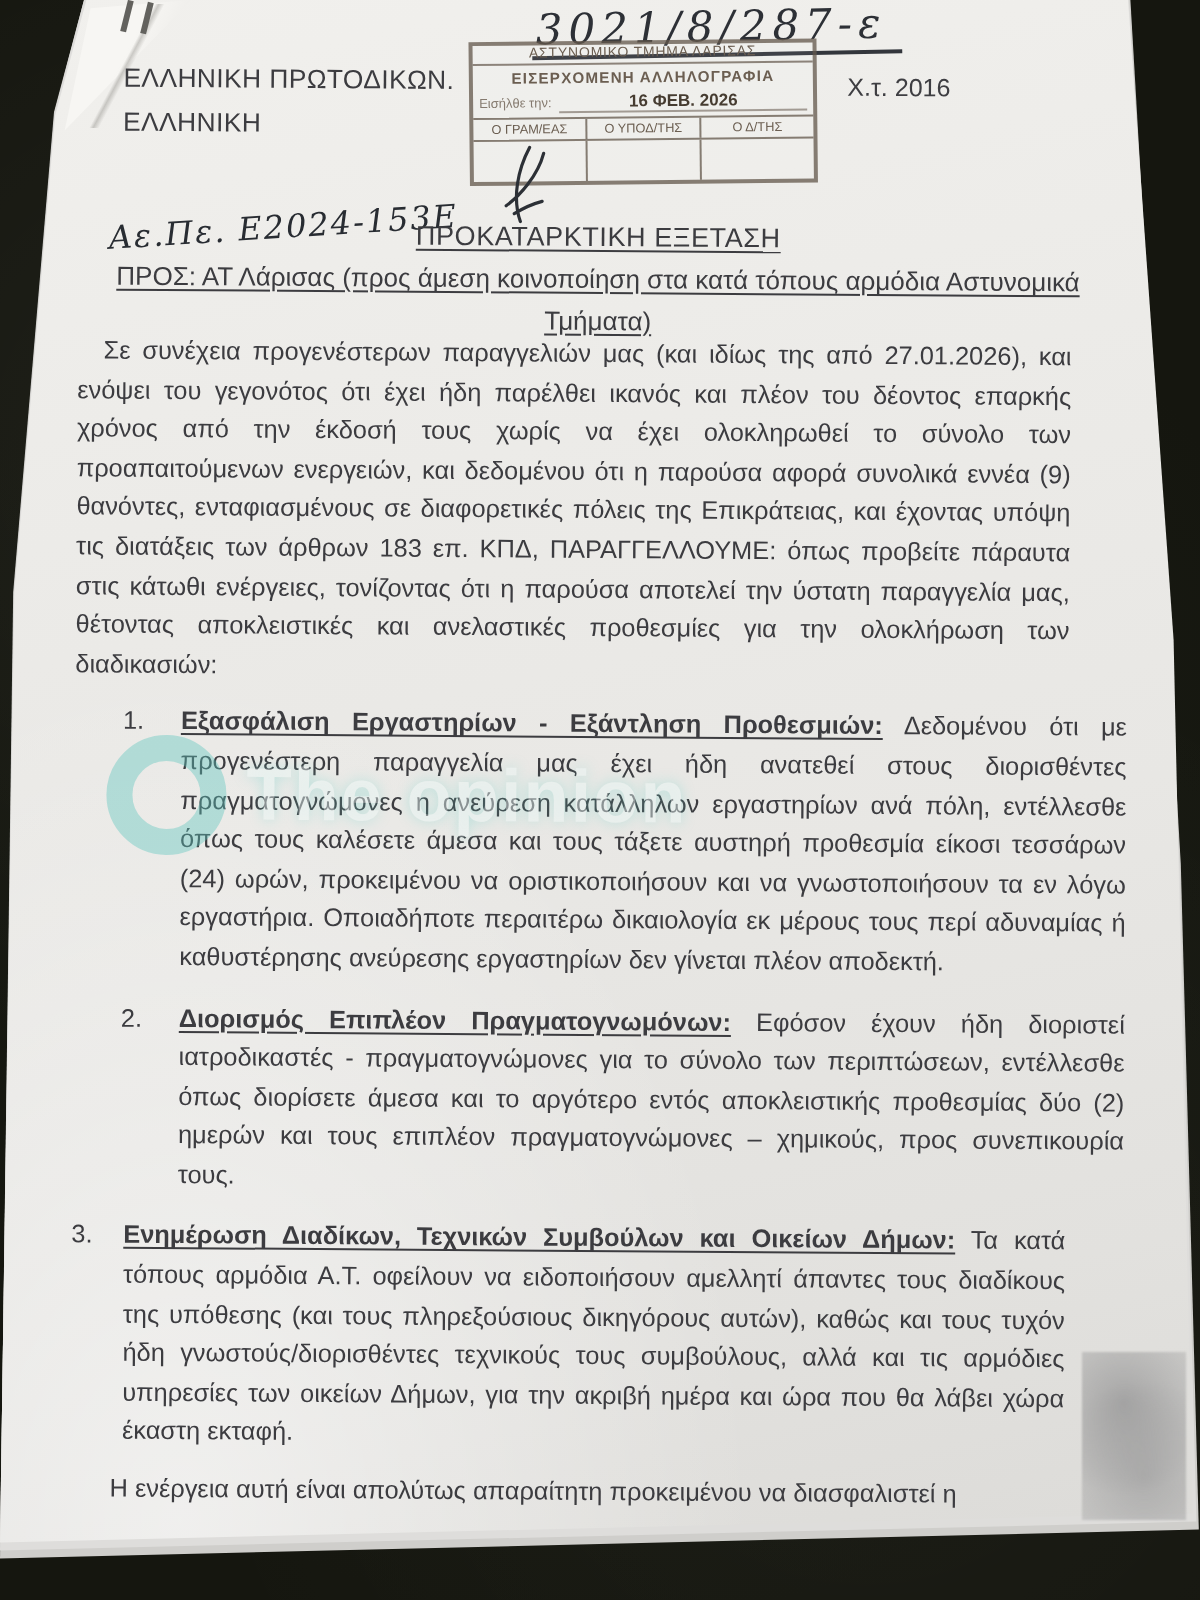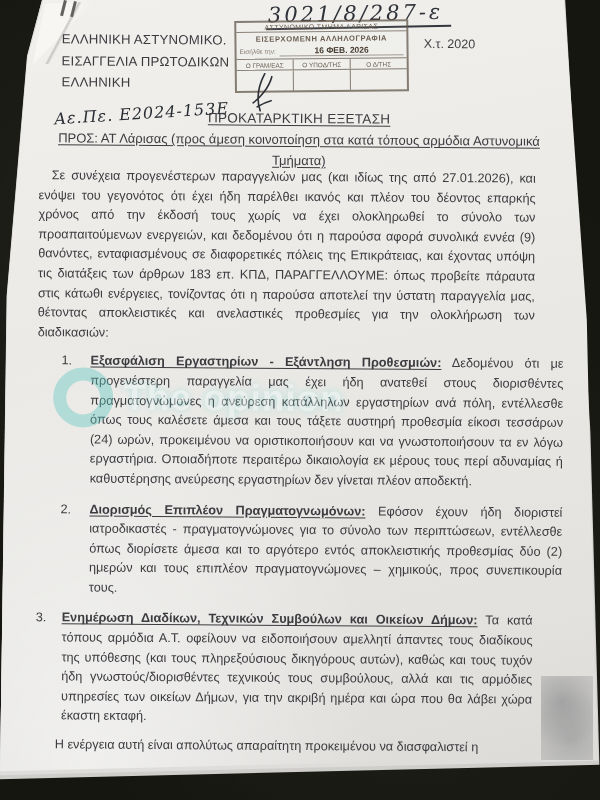--- a/index.html
+++ b/index.html
@@ -118,25 +118,24 @@
         <div>
           <svg class="sig" width="34" height="40" viewBox="0 0 34 40">
             <path d="M18,1 C12,12 9,26 13,38 M6,30 C13,25 22,15 25,4 M10,34 C15,31 20,29 24,28" fill="none" stroke="#2c3036" stroke-width="1.6" stroke-linecap="round"></path>
           </svg>
         </div>
         <div></div>
         <div></div>
       </div>
     </div>
 
-    <div class="abs side-note">Χ.τ. 2020</div>
+    <div class="abs side-note">Χ.τ. 2016</div>
 
     <div class="abs letterhead">
-      <div>ΕΛΛΗΝΙΚΗ ΑΣΤΥΝΟΜΙΚΟ.</div>
-      <div>ΕΙΣΑΓΓΕΛΙΑ ΠΡΩΤΟΔΙΚΩΝ</div>
+      <div>ΕΛΛΗΝΙΚΗ ΠΡΩΤΟΔΙΚΩΝ.</div>
       <div>ΕΛΛΗΝΙΚΗ</div>
     </div>
 
     <div class="abs hand-ref">Αε.Πε. Ε2024-153Ε</div>
 
     <div class="abs doc-title">ΠΡΟΚΑΤΑΡΚΤΙΚΗ ΕΞΕΤΑΣΗ</div>
 
     <div class="abs recipient">ΠΡΟΣ: ΑΤ Λάρισας (προς άμεση κοινοποίηση στα κατά τόπους αρμόδια Αστυνομικά Τμήματα)</div>
 
     <div class="abs body-text">

